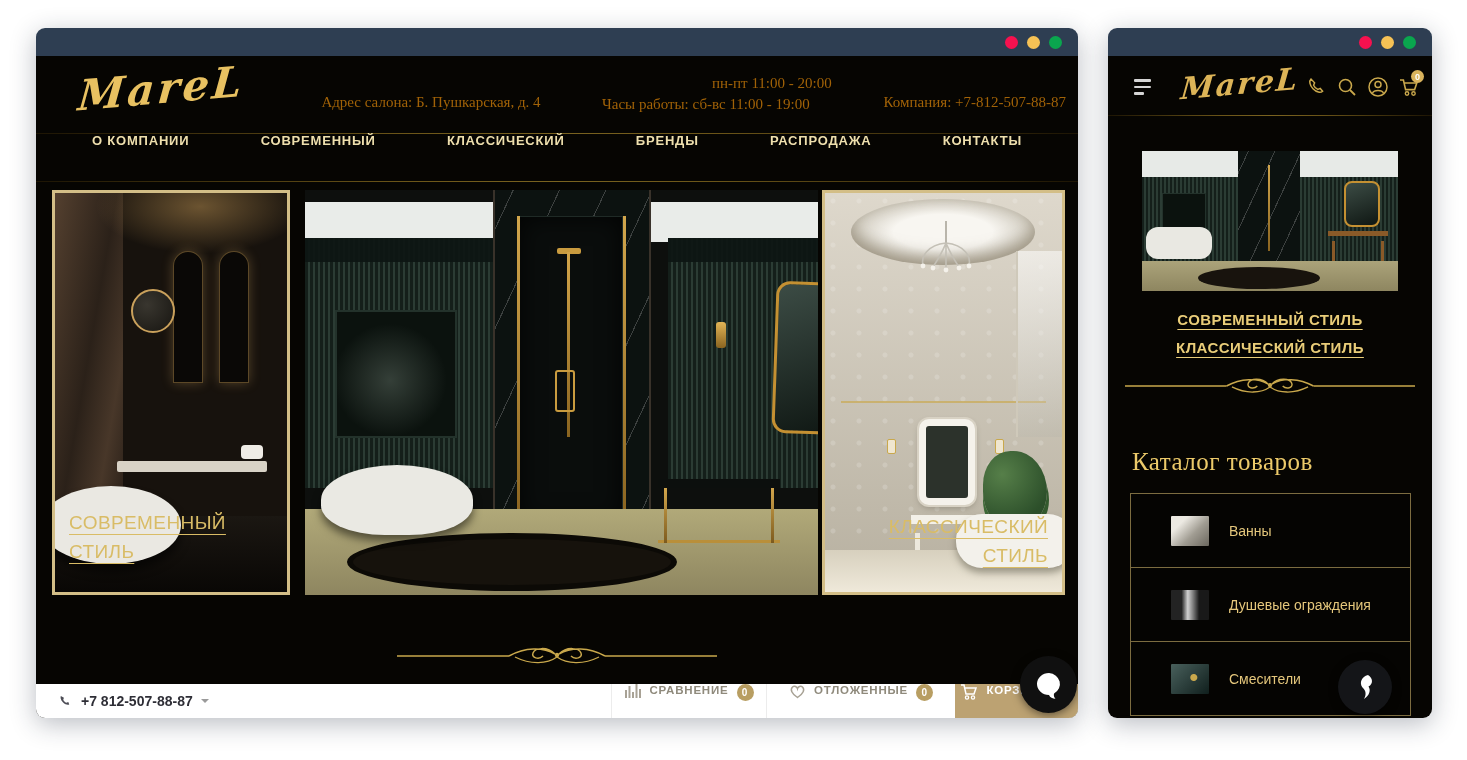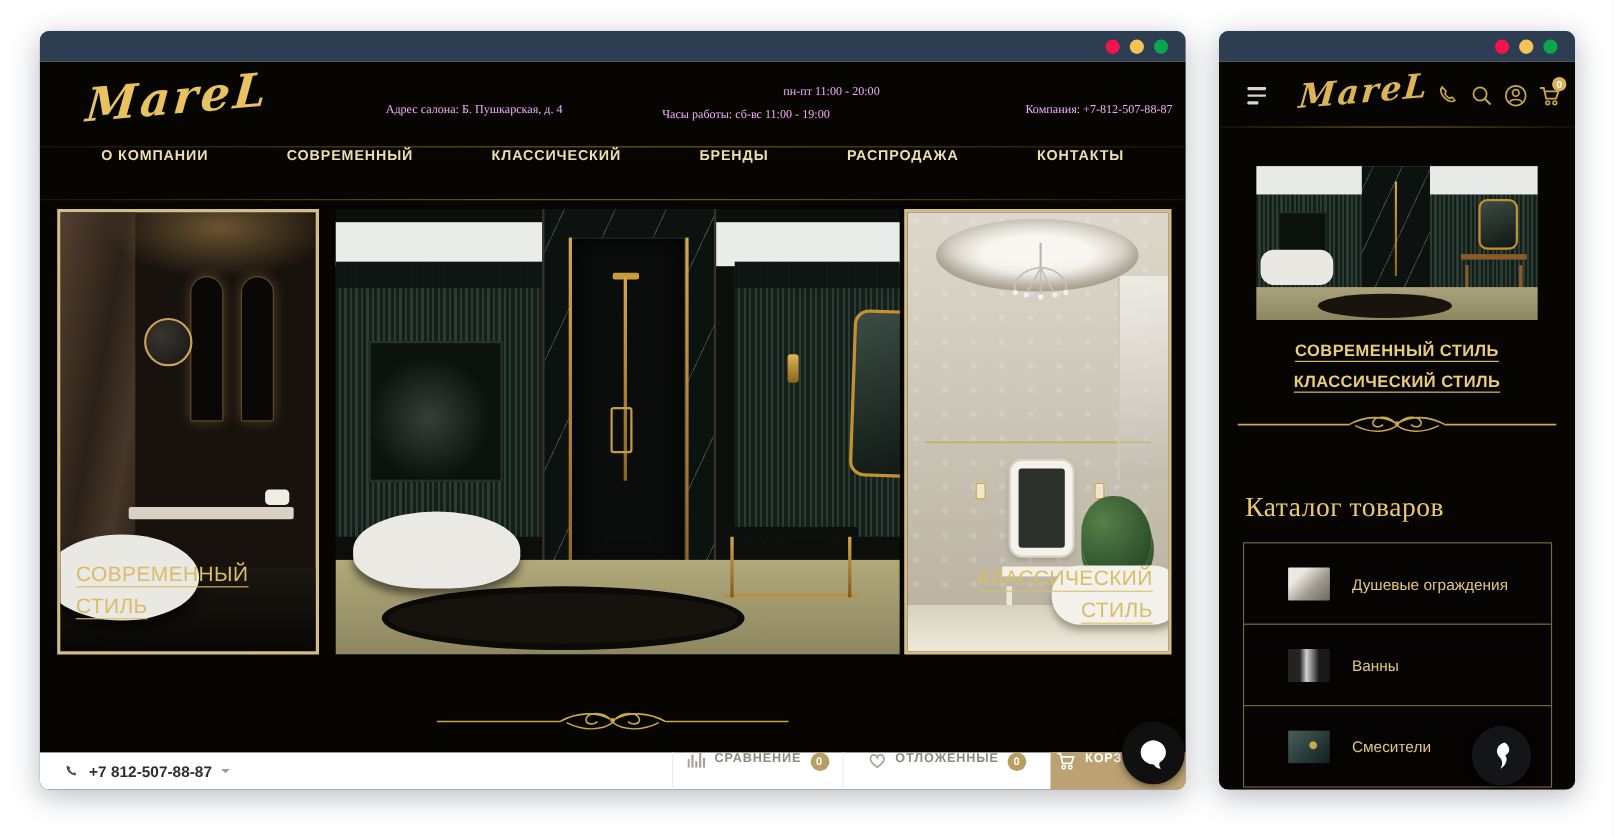--- a/index.html
+++ b/index.html
@@ -15,21 +15,21 @@
   .light { width:13px; height:13px; border-radius:50%; }
   .light.red{ background:#f6114f; } .light.yellow{ background:#f6c255; } .light.green{ background:#0aa64e; }
   .site { position:absolute; left:0; top:28px; right:0; bottom:0; background:#060502; overflow:hidden; }
 
   .hairline { position:absolute; left:0; right:0; height:1px;
     background:linear-gradient(90deg,#1d1504 0%,#6b5518 35%,#7a6320 50%,#6b5518 65%,#1d1504 100%); }
 
   
   .d-logo { position:absolute; left:42px; top:8px; font-family:"DejaVu Serif", serif; font-style:italic;
     font-weight:600; font-size:42px; color:#e8c161; letter-spacing:3px; transform:rotate(-5deg) skewX(-10deg); }
-  .goldtext { font-family:"Liberation Serif", serif; color:#f0abfc; font-size:11px; }
+  .goldtext { font-family:"Liberation Serif", serif; color:#a16207; font-size:15px; }
   .d-address { position:absolute; left:255px; top:38px; width:280px; text-align:center; }
   .d-hours { position:absolute; left:566px; top:17px; line-height:21px; }
   .d-hours .l1 { margin-left:110px; }
   .d-phone { position:absolute; right:12px; top:38px; }
 
   
   .d-nav { position:absolute; left:0; top:77px; width:100%; height:48px; display:flex; align-items:flex-start;
     justify-content:space-between; padding:0 56px; }
   .d-nav-item { color:#eedfad; font-size:13px; font-weight:700; letter-spacing:.8px; cursor:pointer; }
 
@@ -425,25 +425,25 @@
           <path d="M208 12 C 192 3 174 3 162 10 C 170 2 182 4 184 9 C 186 14 178 16 174 12" fill="none" stroke="#c9a84c" stroke-width="1.6"></path>
           <path d="M118 13 C 134 21 150 20 160 13 C 170 20 186 21 202 13" fill="none" stroke="#c9a84c" stroke-width="1.4"></path>
           <circle cx="160" cy="11" r="2.4" fill="#c9a84c"></circle>
         </svg>
       </div>
 
       <div class="m-cat-title">Каталог товаров</div>
       <div class="m-rows">
         <div class="m-row">
           <div class="m-thumb"></div>
-          <div class="m-label">Душевые ограждения</div>
+          <div class="m-label">Ванны</div>
         </div>
         <div class="m-row">
           <div class="m-thumb"></div>
-          <div class="m-label">Ванны</div>
+          <div class="m-label">Душевые ограждения</div>
         </div>
         <div class="m-row">
           <div class="m-thumb"></div>
           <div class="m-label">Смесители</div>
         </div>
       </div>
 
       <div class="chat-m">
         <svg width="18" height="26" viewBox="0 0 18 26">
           <path d="M12 1 C 17 4 17.5 10 12.5 12.5 C 15 16 13.5 21.5 8 25 C 10.5 20.5 10 16.5 6.5 13.5 C 3 9 5.5 2.5 12 1 Z" fill="#ffffff"></path>

